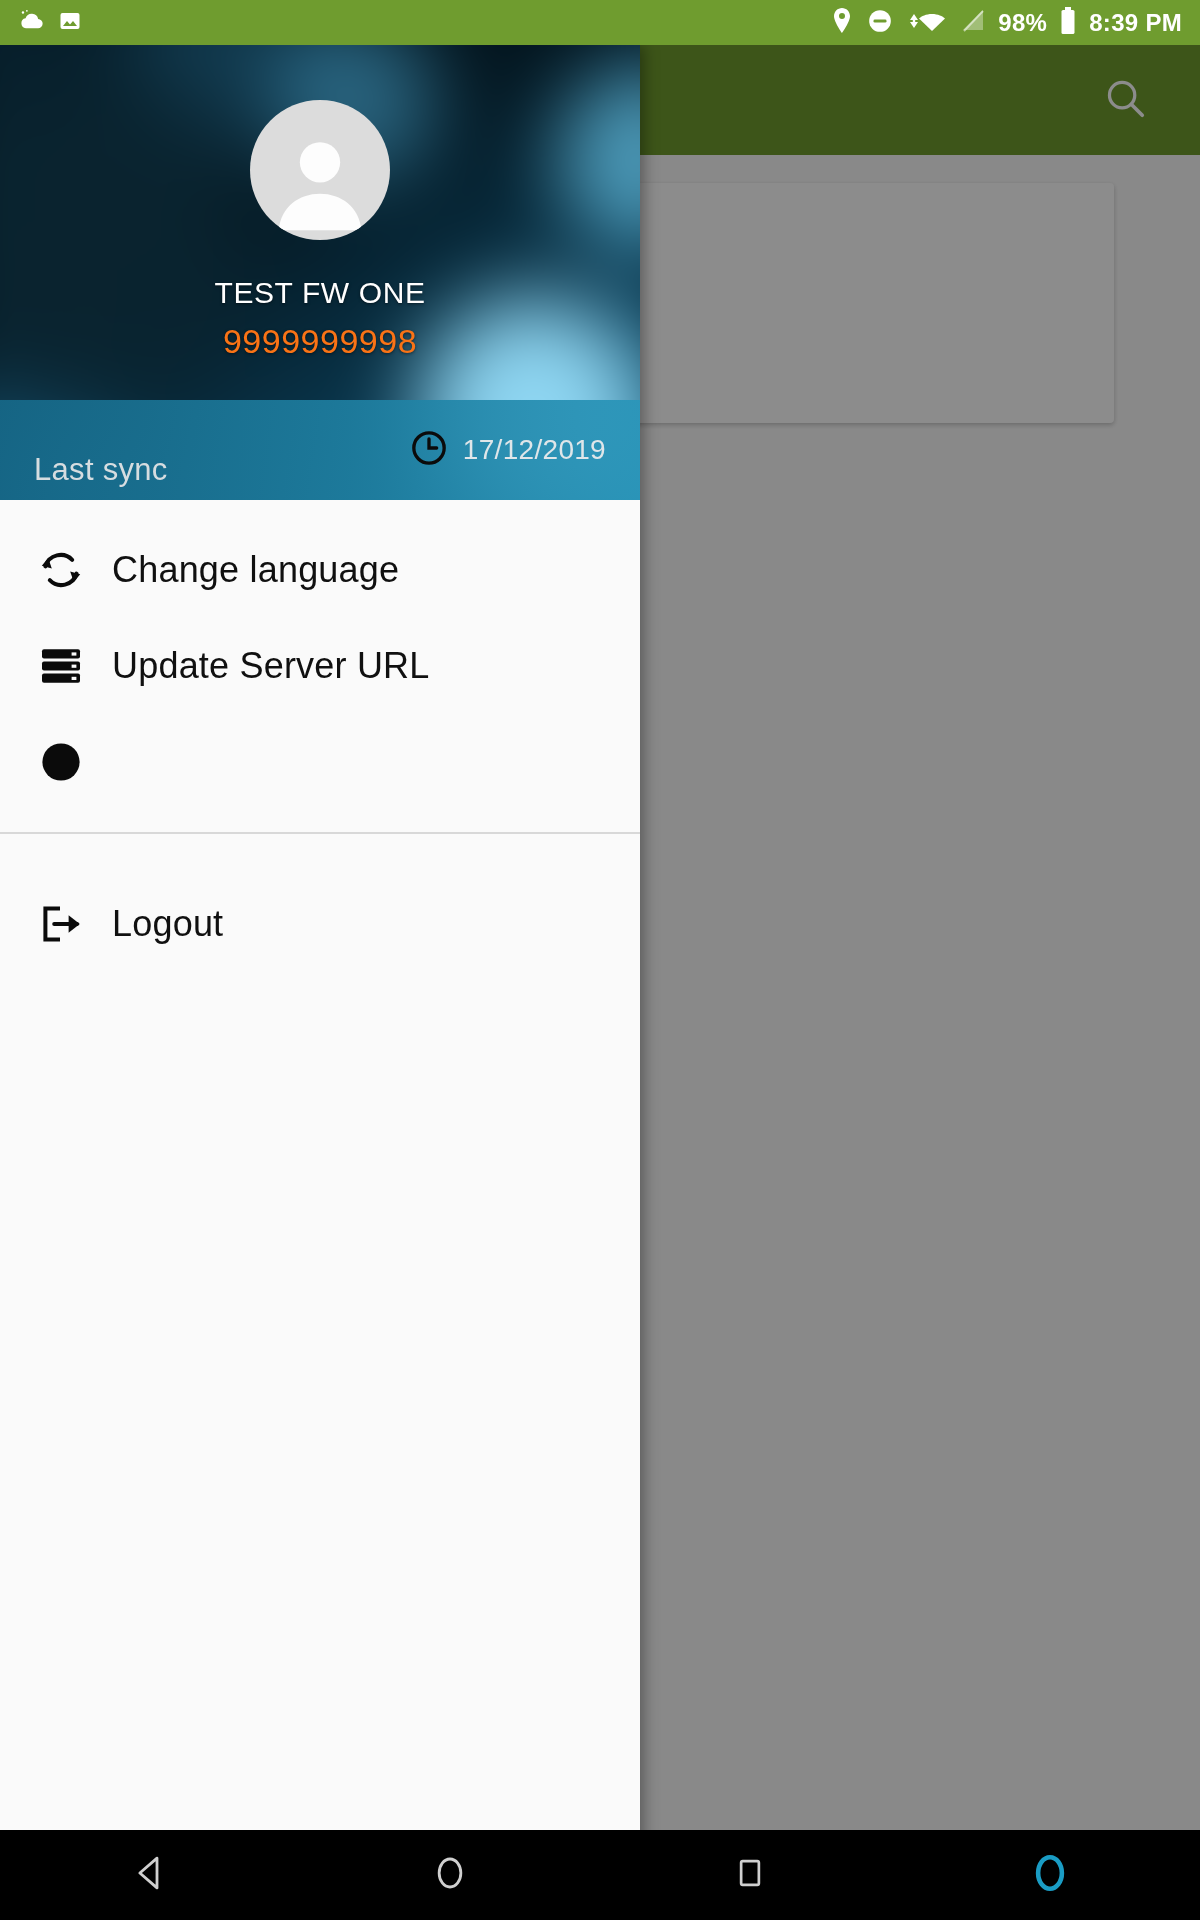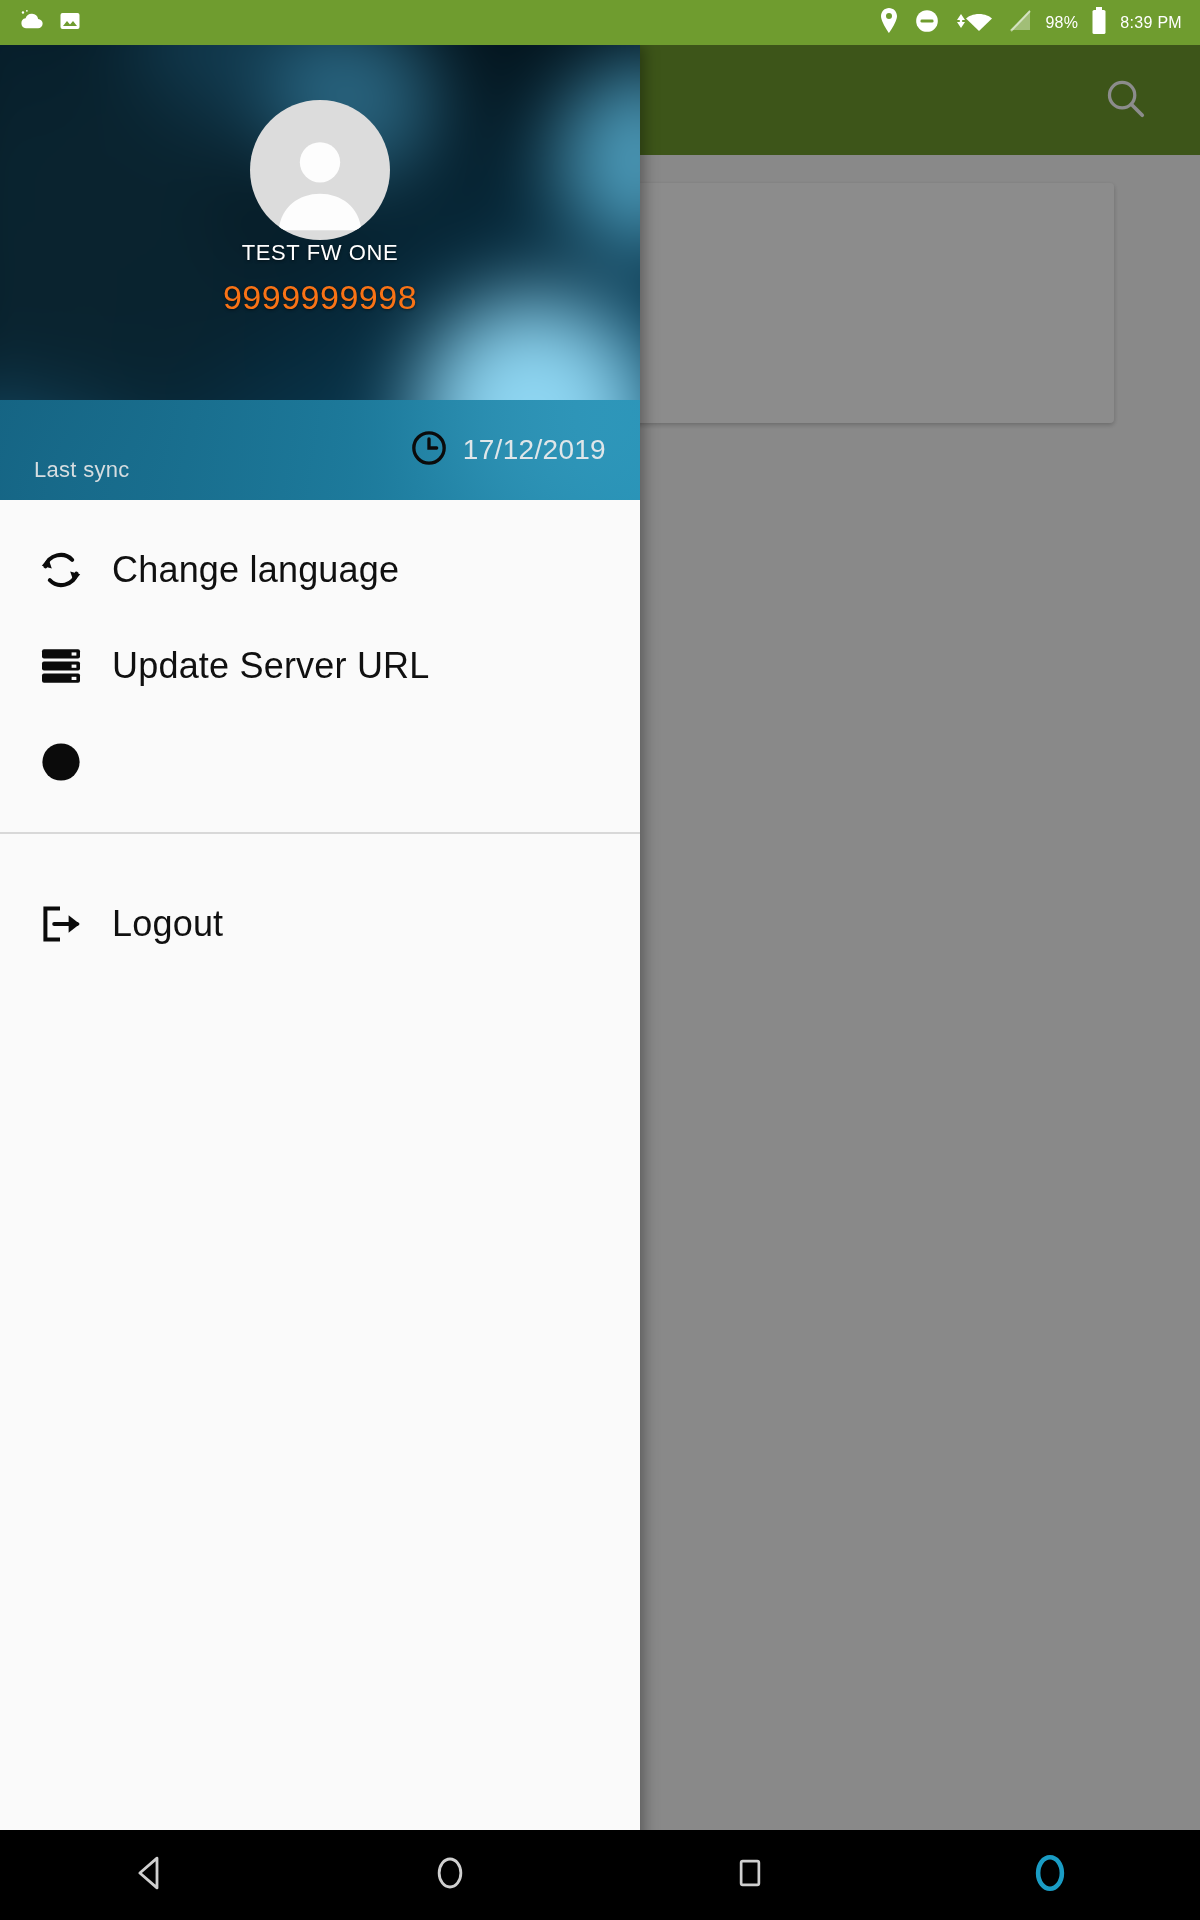--- a/index.html
+++ b/index.html
@@ -9,21 +9,21 @@
   .phone { position:relative; width:1200px; height:1920px; background:#fafafa; }
 
   
   .statusbar{
     position:absolute; top:0; left:0; width:1200px; height:45px;
     background:#6f9c2f; display:flex; align-items:center;
     padding:0 18px; z-index:60;
   }
   .sb-left{ display:flex; align-items:center; gap:14px; }
   .sb-right{ margin-left:auto; display:flex; align-items:center; gap:13px; }
-  .sb-text{ color:#ffffff; font-size:16px; font-weight:normal; letter-spacing:.3px; }
+  .sb-text{ color:#ffffff; font-size:24px; font-weight:bold; letter-spacing:.3px; }
   .sb-ico{ display:block; }
 
   
   .content{
     position:absolute; top:45px; left:0; width:1200px; height:1830px;
     background:#fafafa; z-index:10;
   }
   .appbar{
     position:absolute; top:0; left:0; width:1200px; height:110px;
     background:#6f9c2f; display:flex; align-items:center; padding:0 28px;
@@ -68,31 +68,31 @@
             radial-gradient(circle at 8% 88%, rgba(30,110,150,.6) 0 80px, rgba(30,110,150,0) 170px),
             linear-gradient(150deg,#072230 0%,#03141d 38%,#0a3a52 70%,#1b7fa8 100%);
   }
   .hdr-inner{ position:absolute; inset:0; display:flex; flex-direction:column;
               align-items:center; justify-content:flex-start; padding-top:55px; }
   .avatar{
     width:140px; height:140px; border-radius:50%;
     background:#dcdcdc; display:flex; align-items:flex-end; justify-content:center;
     overflow:hidden;
   }
-  .profile-name{ color:#ffffff; font-size:22px; font-weight:400;
+  .profile-name{ margin-top:36px; color:#ffffff; font-size:30px; font-weight:400;
                  letter-spacing:.6px; text-shadow:0 1px 3px rgba(0,0,0,.5);}
   .profile-phone{ margin-top:12px; color:#f97316; font-size:34px; font-weight:400;
                   letter-spacing:.5px; text-shadow:0 1px 3px rgba(0,0,0,.5);}
 
   .sync-bar{
     position:absolute; left:0; bottom:0; width:640px; height:100px;
     display:flex; align-items:center; padding:0 34px;
     background:linear-gradient(90deg, rgba(22,104,136,.93) 0%, rgba(30,126,160,.93) 55%, rgba(42,150,186,.93) 100%);
   }
-  .sync-label{ color:#d6dde0; font-size:22px; letter-spacing:.3px;margin-top:40px; }
+  .sync-label{ color:#d6dde0; font-size:31px; letter-spacing:.3px;margin-top:40px; }
   .sync-right{ margin-left:auto; display:flex; align-items:center; gap:14px; }
   .sync-date{ color:#dfe6e9; font-size:28px; letter-spacing:.3px; }
 
   .menu{ padding-top:22px; }
   .menu-item{
     display:flex; align-items:center; height:96px; padding:0 0 0 30px;
     cursor:pointer;
   }
   .menu-icon{ width:62px; display:flex; align-items:center; justify-content:center; }
   .menu-label{ margin-left:20px; font-size:36px; color:#101010; letter-spacing:.2px; }

